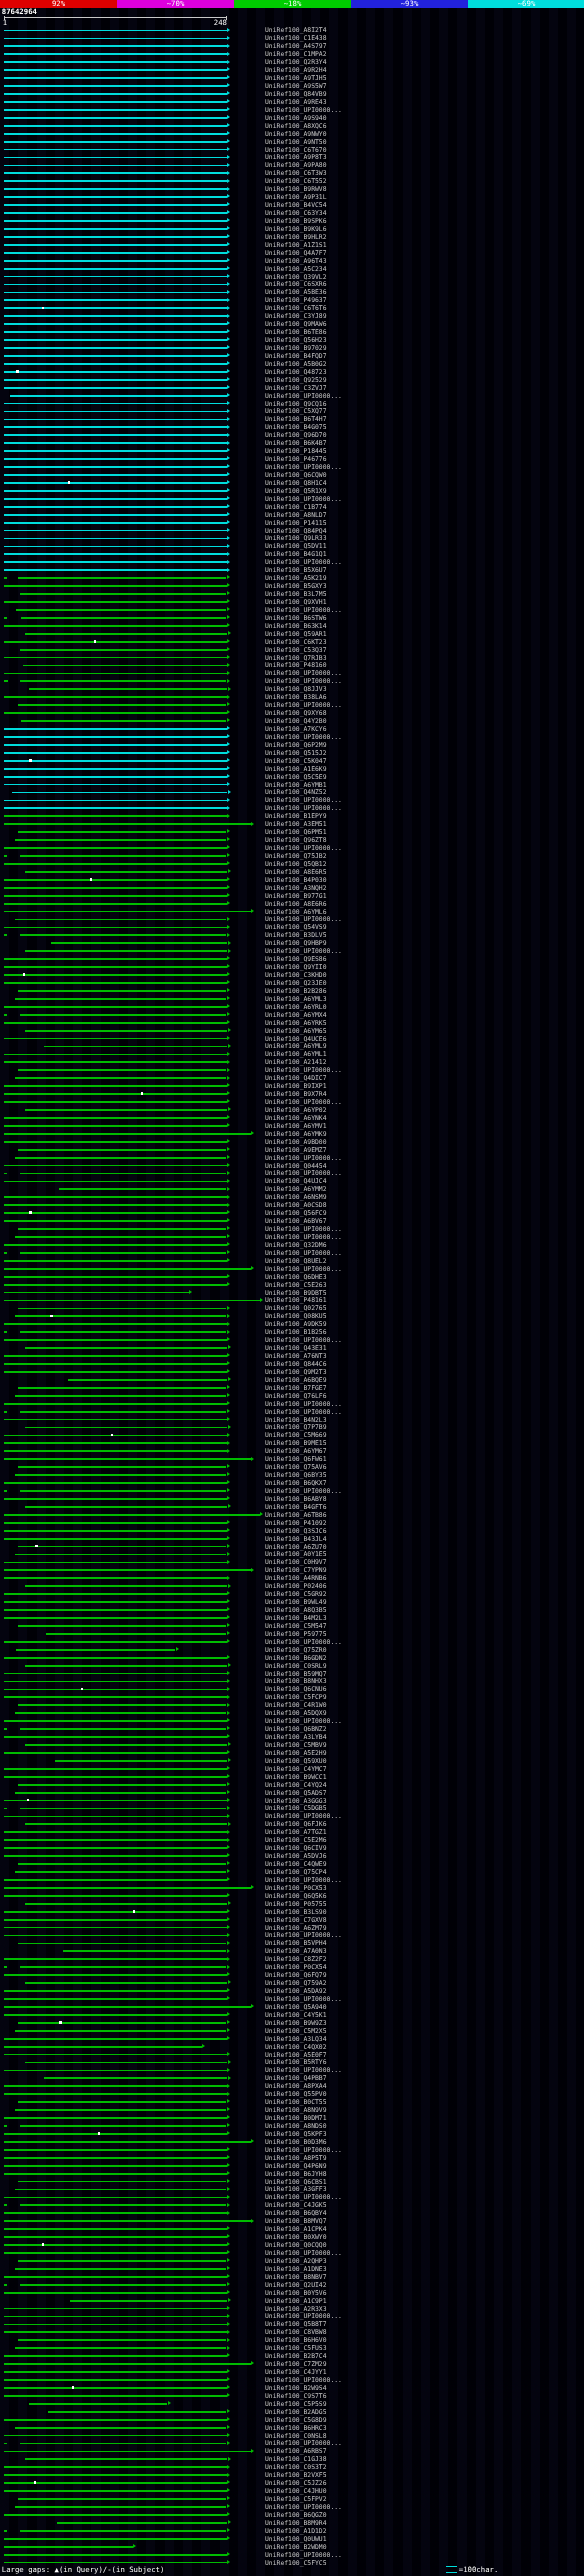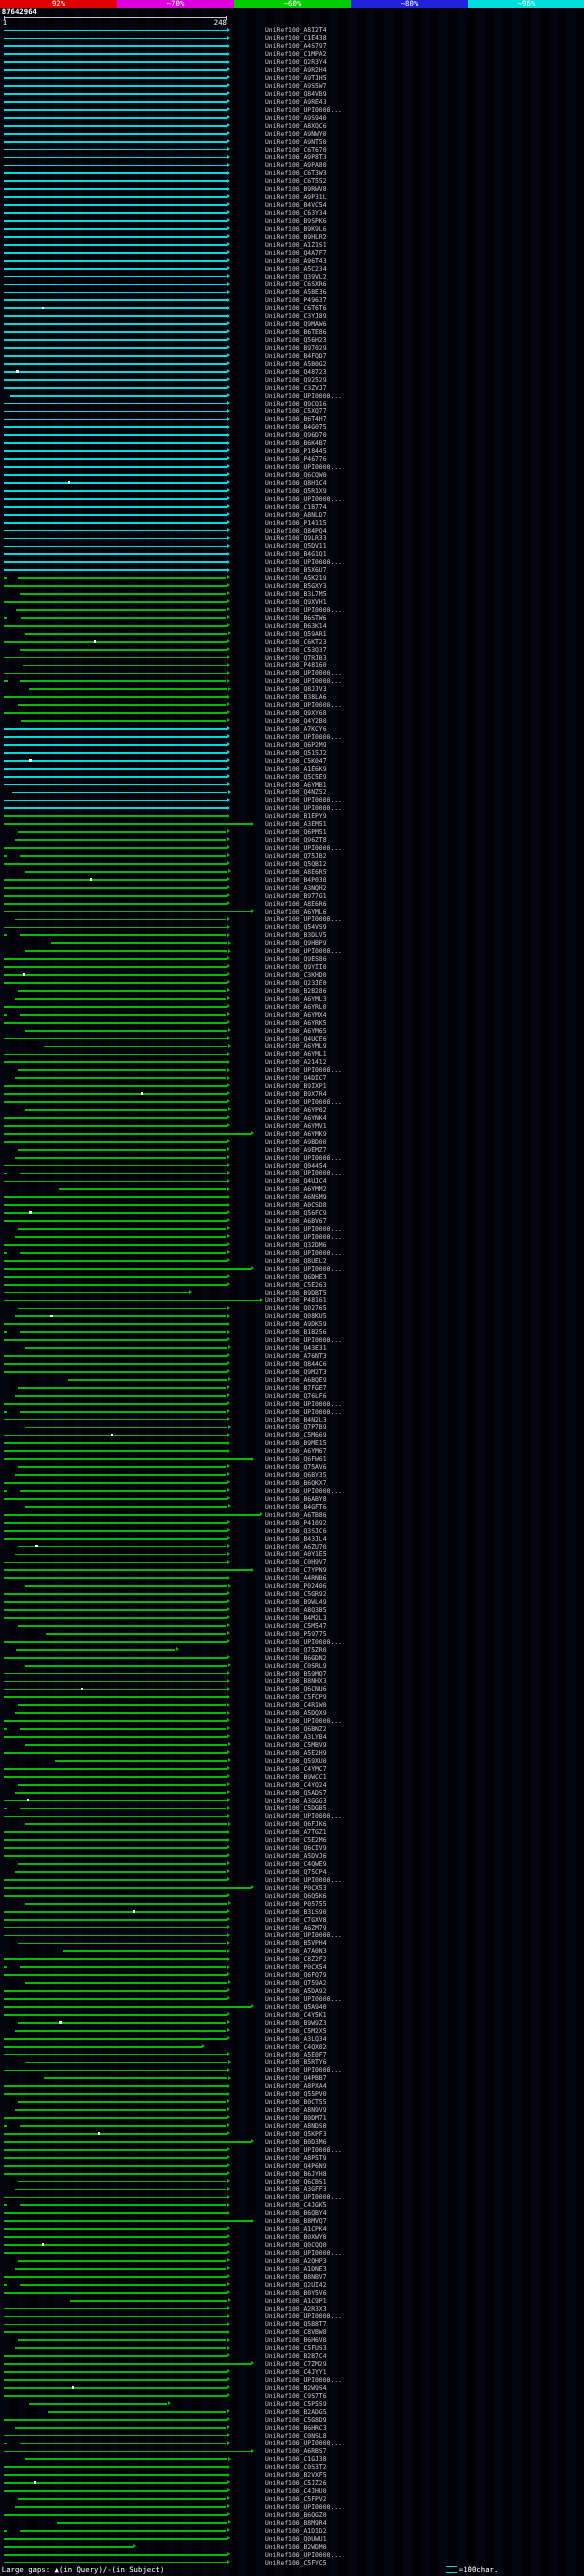--- a/index.html
+++ b/index.html
@@ -36,27 +36,27 @@
 <div class="page">
 
   <div class="key">
     <div class="key-seg" style="background: rgb(221, 0, 0);">
       <span class="key-label">92%</span>
     </div>
     <div class="key-seg" style="background: rgb(221, 0, 221);">
       <span class="key-label">~70%</span>
     </div>
     <div class="key-seg" style="background: rgb(0, 204, 0);">
-      <span class="key-label">~60%</span>
+      <span class="key-label">~18%</span>
     </div>
     <div class="key-seg" style="background: rgb(34, 34, 221);">
-      <span class="key-label">~80%</span>
+      <span class="key-label">~93%</span>
     </div>
     <div class="key-seg" style="background: rgb(0, 221, 221);">
-      <span class="key-label">~96%</span>
+      <span class="key-label">~69%</span>
     </div>
   </div>
 
   <div class="query-id">87642964</div>
   <div class="ruler-line" style="background: rgb(200, 200, 200);"></div>
   <div class="ruler-num-left">1</div>
   <div class="ruler-num-right">248</div>
 
   <div class="hit-rows">
       <div class="hit-row">

